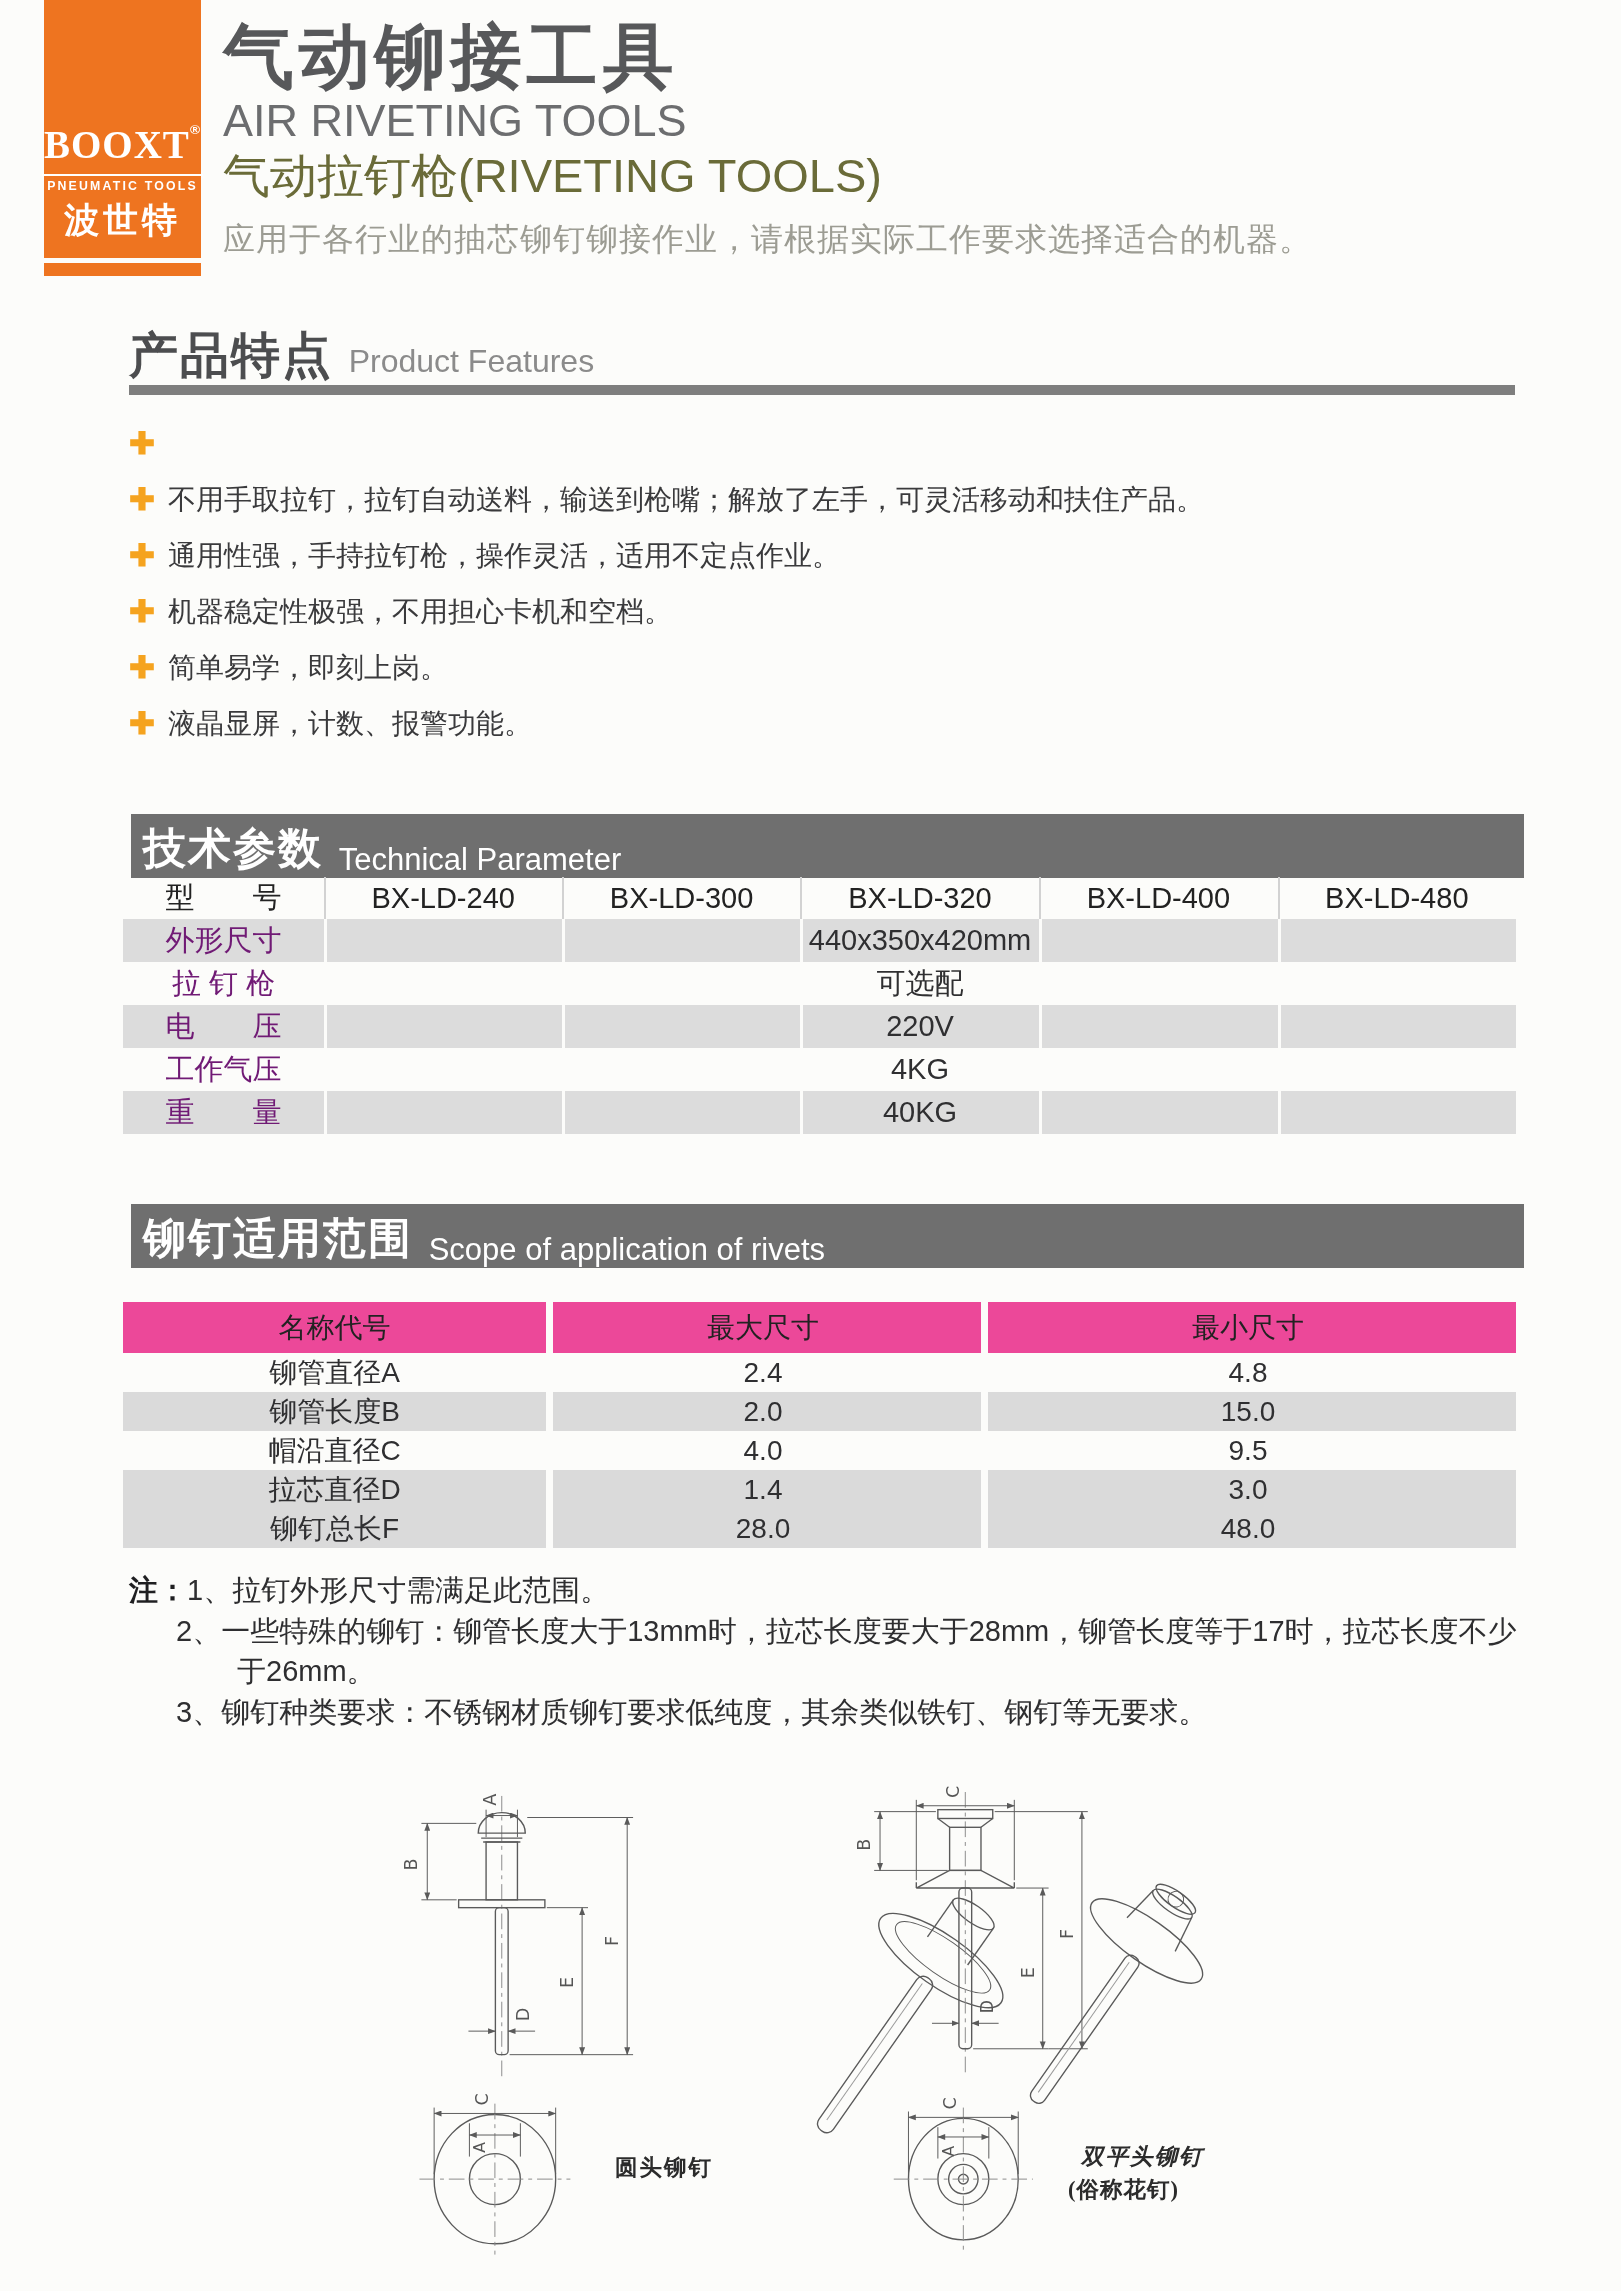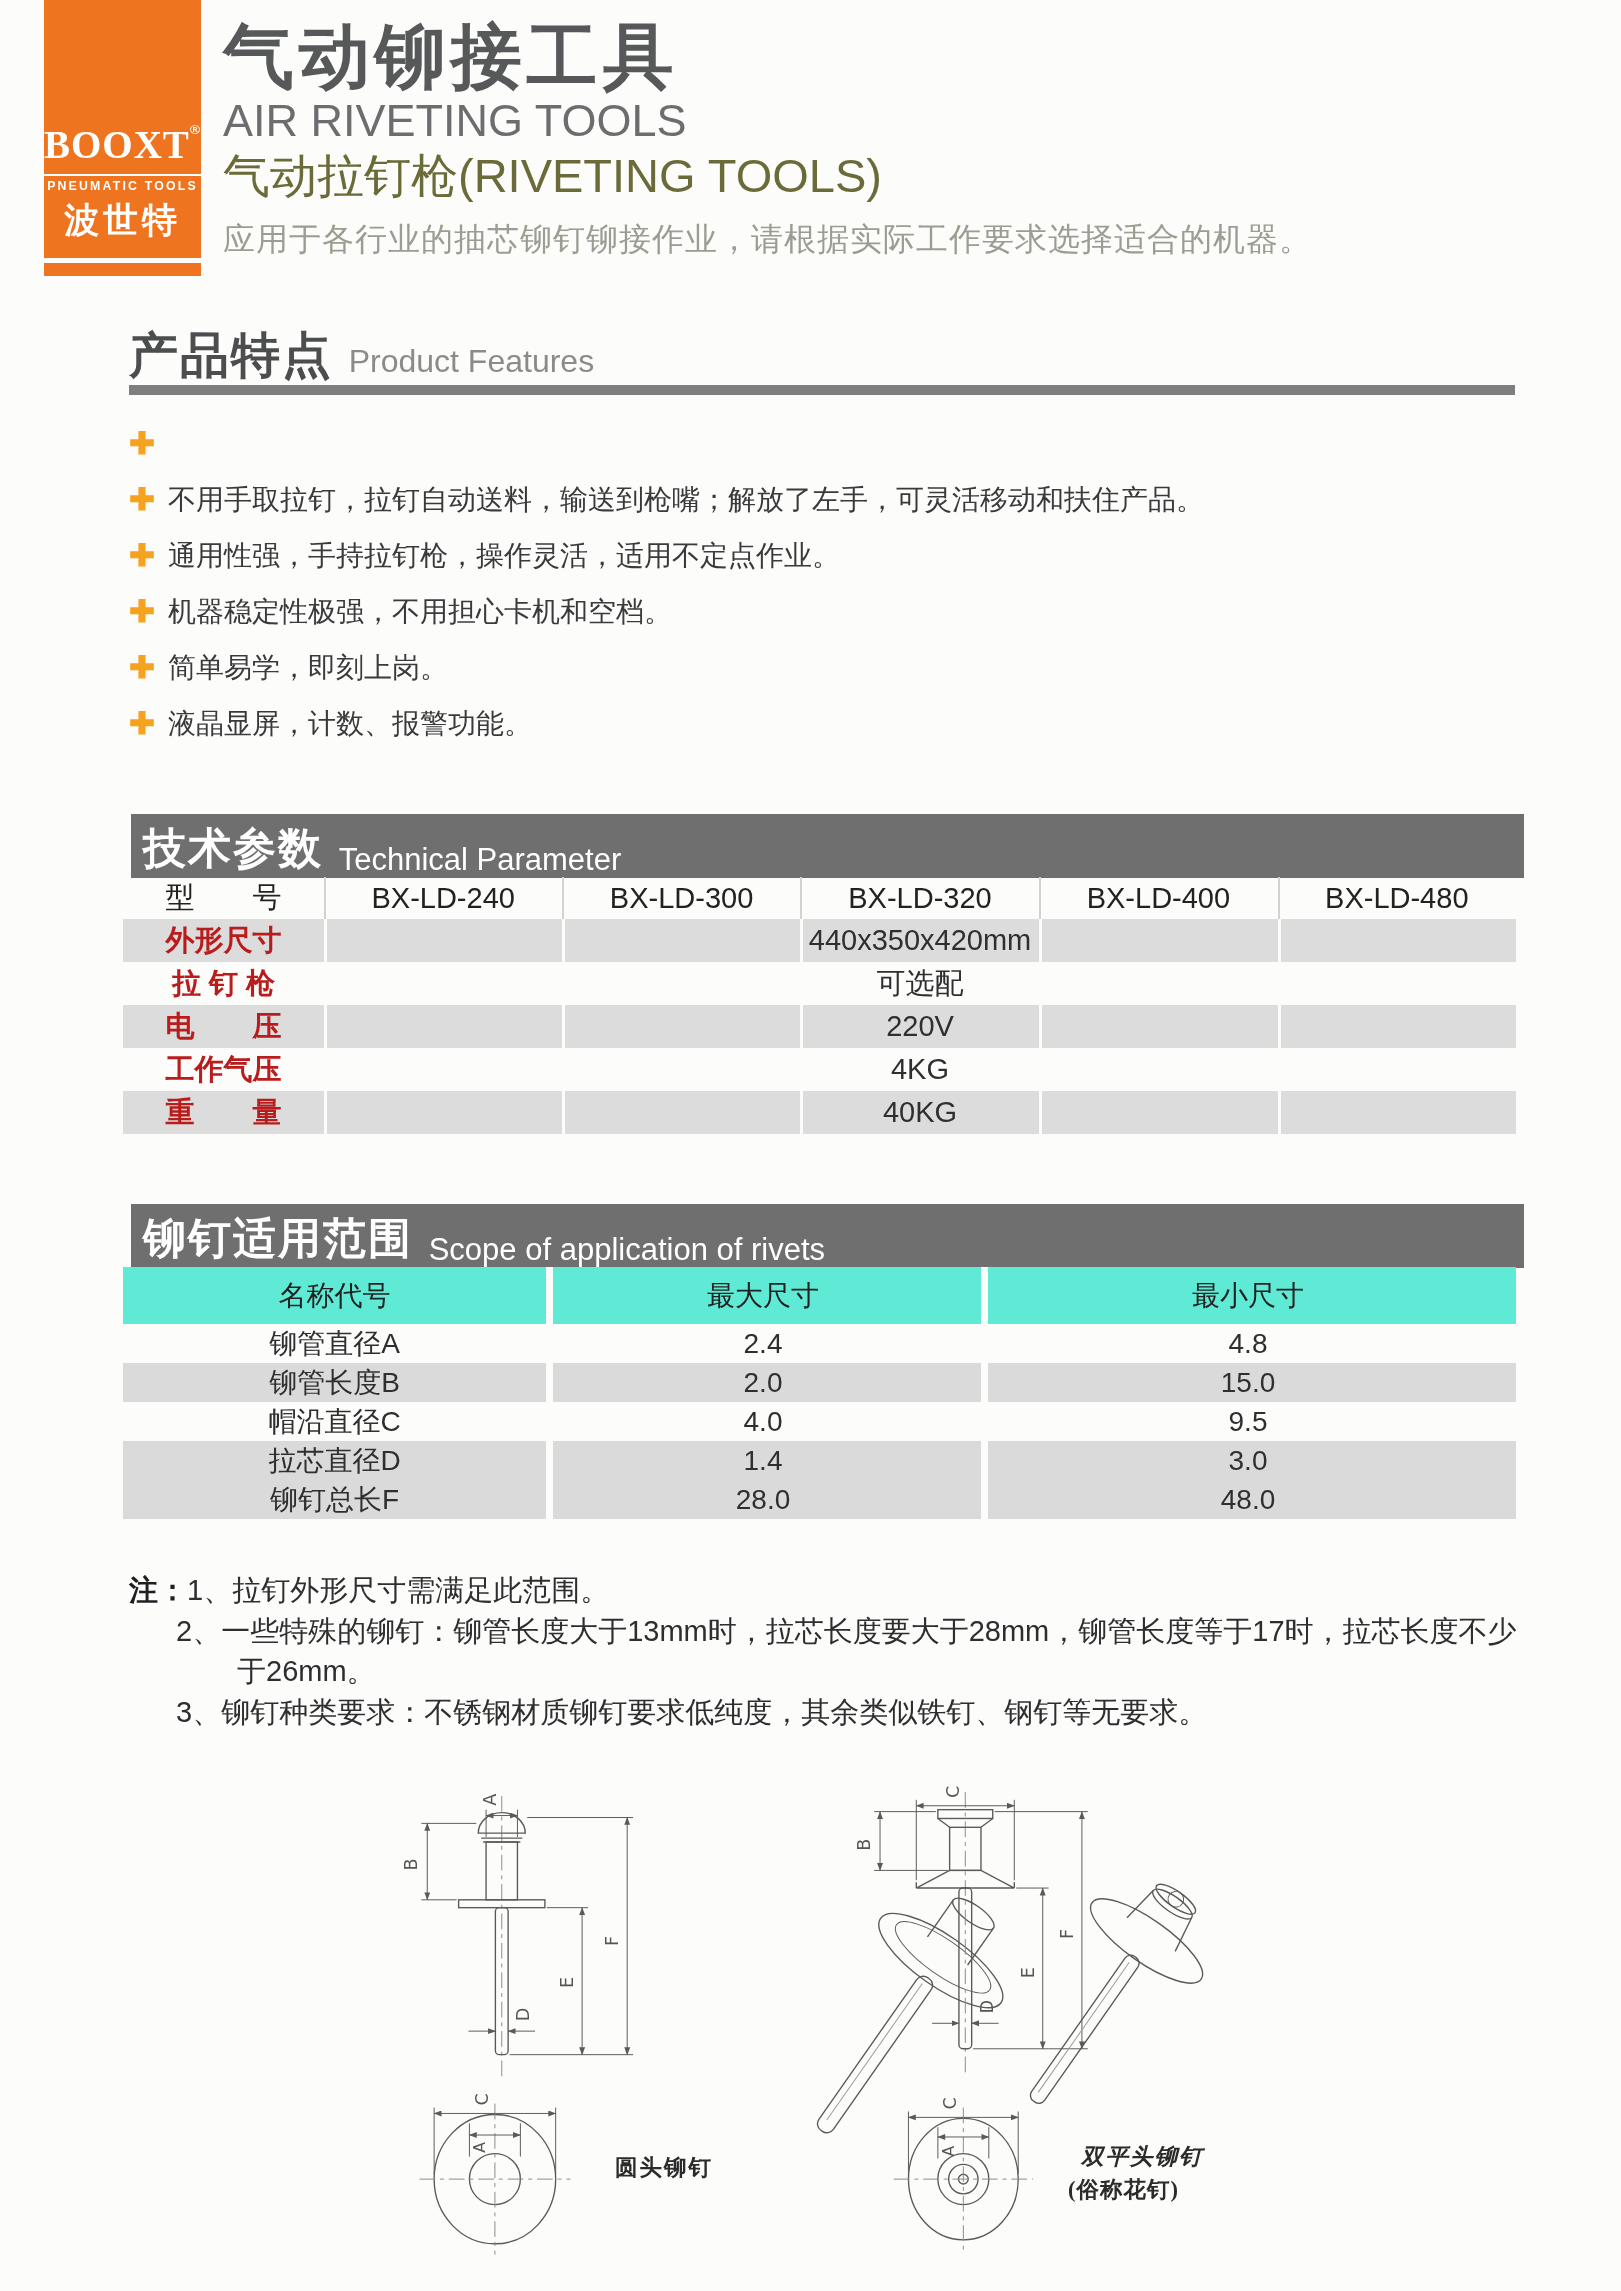--- a/index.html
+++ b/index.html
@@ -38,36 +38,36 @@
   
   .bar{position:absolute;left:123px;width:1393px;height:64px;background:#6f6f6f;
        display:flex;align-items:flex-end;padding-left:12px;box-sizing:border-box;margin-left:8px;}
   .bar .cn{color:#fff;font-size:43px;font-weight:bold;letter-spacing:2px;}
   .bar .en{color:#fff;font-size:31px;margin-left:15.7px;font-weight:400;}
 
   
   .tech-table{position:absolute;left:123px;top:877px;width:1393px;}
   .t-row{position:relative;display:grid;grid-template-columns:201px repeat(5,1fr);height:43px;}
   .t-row.head{height:42px;}
-  .t-row .cell{display:flex;align-items:center;justify-content:center;font-size:29px;color:#b91c1c;font-weight:bold;}
+  .t-row .cell{display:flex;align-items:center;justify-content:center;font-size:29px;color:#701a75;}
   .t-row.head .cell{font-weight:500;color:#222;}
   .t-row .t-val{grid-column:2 / -1;display:flex;align-items:center;justify-content:center;
                 font-size:29px;color:#2f2f31;}
   .t-row.gray{background:#dcdcdc;}
   .vsep{position:absolute;top:0;bottom:0;}
   .t-row.head .vsep{width:2px;background:#d2d2d2;}
   .t-row.gray .vsep{width:2.9px;background:#fcfcfa;}
   .vs1{left:201px;} .vs2{left:439px;} .vs3{left:677px;} .vs4{left:916px;} .vs5{left:1155px;}
 
   
   .rivet-table{position:absolute;left:123px;top:1267px;width:1393px;}
   .r-row{position:relative;display:grid;grid-template-columns:423px 434px 1fr;height:39px;}
   .r-row .cell{display:flex;align-items:center;justify-content:center;font-size:28px;color:#2f2f31;}
   .r-row.gray{background:#dadada;}
-  .r-row.head{background:#5eead4;height:57px;}
+  .r-row.head{background:#ec4899;height:51px;margin-top:35px;}
   .r-row.head .cell{font-weight:500;color:#222;}
   .rsep{position:absolute;top:0;bottom:0;width:6.9px;background:#fcfcfa;}
   .rs1{left:423px;} .rs2{left:858px;}
 
   
   .notes{position:absolute;left:129px;top:1570px;width:1402px;font-size:29px;color:#2e2e30;line-height:40px;}
   .note-first{padding-left:108px;text-indent:-108px;}
   .note-first .nlabel{font-weight:bold;color:#1f1f21;}
   .note-item{padding-left:108px;text-indent:-61px;margin-top:1px;}
 

